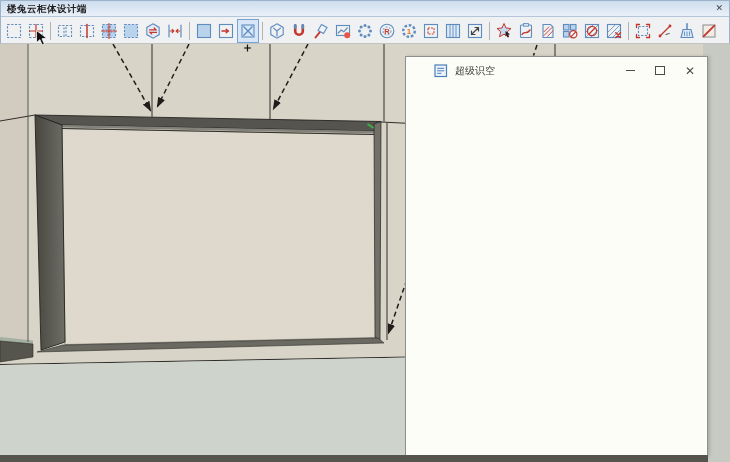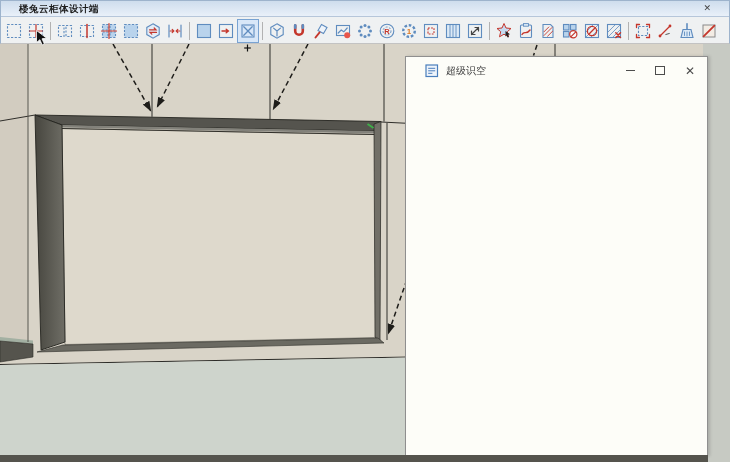--- a/index.html
+++ b/index.html
@@ -3,38 +3,38 @@
 <meta charset="utf-8">
 <style>
   html,body{margin:0;padding:0;background:#888;}
   .app{position:relative;width:730px;height:462px;overflow:hidden;
        font-family:"Liberation Sans",sans-serif;background:#d9d4c8;}
 
   
   .toolbar-window{position:absolute;left:0;top:0;width:730px;height:44px;z-index:40;
     background:#eff1f2;border:1px solid #9db3cc;box-sizing:border-box;border-bottom:1px solid #c3c3c3;}
   .tb-titlebar{height:15px;display:flex;align-items:center;justify-content:space-between;
-    background:linear-gradient(#cedded,#e9f0f9);border-bottom:1px solid #b6c6da;padding:0 18px;}
+    background:linear-gradient(#cedded,#e9f0f9);border-bottom:1px solid #b6c6da;padding:0 6px;}
   .tb-title{font-size:9.5px;font-weight:bold;color:#1e1e1e;letter-spacing:.5px;line-height:15px;}
   .tb-close{font-size:9px;color:#444;cursor:default;line-height:15px;}
   .tb-icons{height:27px;display:flex;align-items:center;padding:0 2px;}
   .tb-cell{width:22px;height:24px;display:flex;align-items:center;justify-content:center;
     border:1px solid transparent;box-sizing:border-box;}
   .tb-cell.selected{background:#d8e7f8;border:1px solid #79a3d2;}
   .tb-sep{width:1px;height:18px;background:#b2b2b2;margin:0 3px;}
 
   
   .canvas{position:absolute;left:0;top:44px;width:730px;height:418px;z-index:1;}
   .canvas svg{display:block;}
 
   
   .float-window{position:absolute;left:405px;top:56px;width:303px;height:400px;z-index:10;
     background:#fdfdf8;border:1px solid #8f8f8f;box-sizing:border-box;
     box-shadow:2px 0 3px rgba(0,0,0,.15);}
-  .fw-titlebar{height:27px;display:flex;align-items:center;background:#fdfdf8;padding-left:19px;}
+  .fw-titlebar{height:27px;display:flex;align-items:center;background:#fdfdf8;padding-left:28px;}
   .fw-icon{width:14px;height:14px;margin-right:7px;flex:0 0 auto;}
   .fw-title{font-size:10px;color:#3c3c3c;flex:1 1 auto;}
   .fw-controls{display:flex;align-items:center;gap:18px;padding-right:11px;}
   .fw-btn{width:12px;height:14px;display:flex;align-items:center;justify-content:center;cursor:default;}
   .fw-min i{display:block;width:9px;height:0;border-top:1.4px solid #4c4c4c;}
   .fw-max i{display:block;width:8px;height:7px;border:1.3px solid #4c4c4c;}
   .fw-close{font-size:12px;color:#4c4c4c;line-height:14px;}
   .fw-body{position:absolute;left:0;top:27px;right:0;bottom:0;background:#fdfdf8;}
 
   

